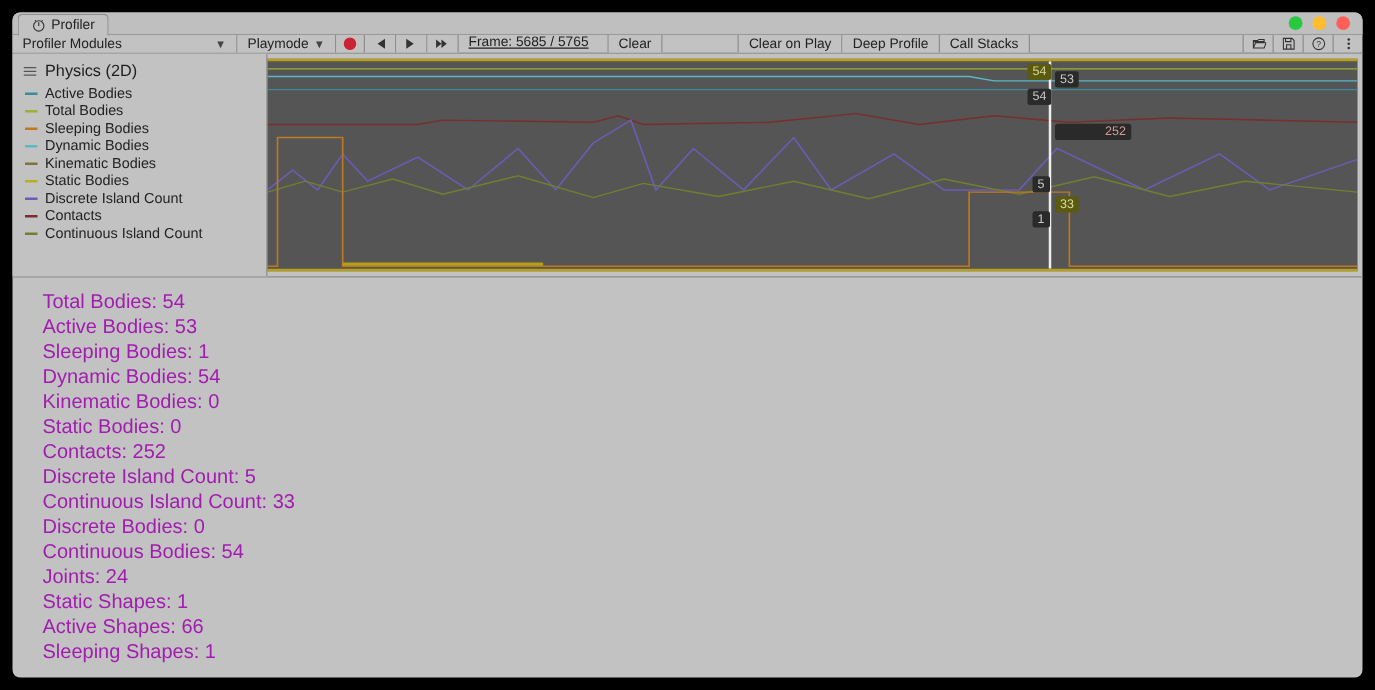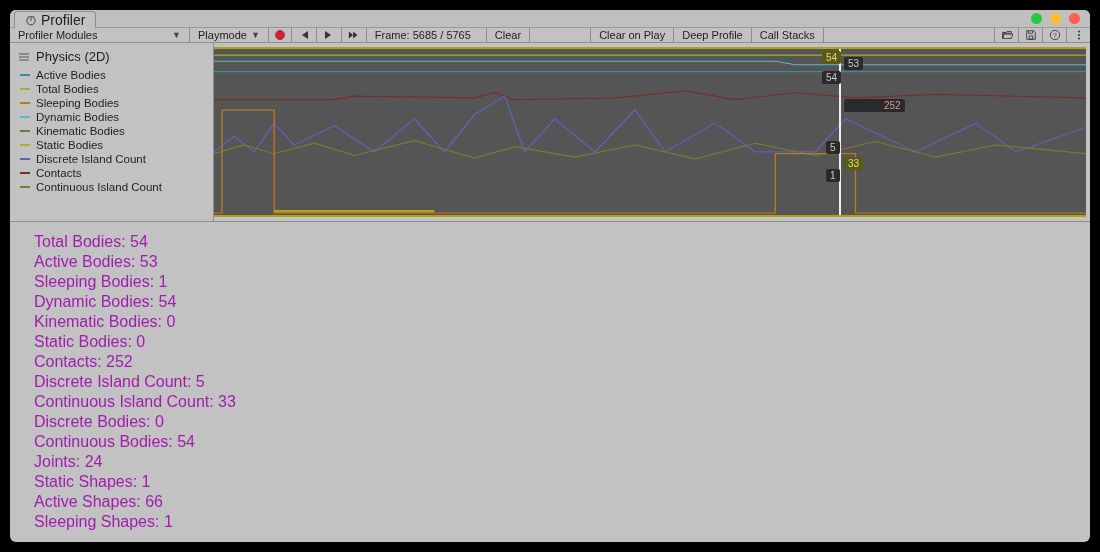--- a/index.html
+++ b/index.html
@@ -1,32 +1,32 @@
 <!DOCTYPE html>
 <html><head>
 <meta charset="utf-8">
 <style>
   * { box-sizing: border-box; margin: 0; padding: 0; font-family: Arial, Helvetica, sans-serif; }
   body { background: #000; width: 1100px; height: 552px; overflow: hidden; }
   .frame { position: absolute; left: 10px; top: 10px; width: 1080px; height: 532px; background: #c2c2c2; border-radius: 6px; display: flex; flex-direction: column; }
   
   .title-bar { height: 18px; border-bottom: 1px solid #999; display: flex; align-items: center; background: #bfbfbf; border-radius: 6px 6px 0 0; }
-  .tab-title { height: 18px; background: #c2c2c2; border: 1px solid #8e8e8e; border-bottom: 1px solid #c2c2c2; border-radius: 4px 4px 0 0; padding: 0 10px; display: flex; align-items: center; font-size: 14px; color: #222; margin-left: 4px; position: relative; top: 1px; gap: 4px;}
+  .tab-title { height: 18px; background: #c2c2c2; border: 1px solid #8e8e8e; border-bottom: 1px solid #c2c2c2; border-radius: 4px 4px 0 0; padding: 0 10px; display: flex; align-items: center; font-size: 11px; color: #222; margin-left: 4px; position: relative; top: 1px; gap: 4px;}
   .spacer { flex: 1; }
   .traffic { display: flex; gap: 8px; margin-right: 10px; }
   .dot { width: 11px; height: 11px; border-radius: 50%; }
   .dot.green { background: #28c840; }
   .dot.yellow { background: #febc2e; }
   .dot.red { background: #ff5f57; }
   
   .toolbar { height: 20px; border-bottom: 1px solid #8e8e8e; display: flex; align-items: stretch; font-size: 11px; color: #222; }
   .tb-btn { border-right: 1px solid #8e8e8e; padding: 0 8px; display: flex; align-items: center; gap: 4px; background: #c2c2c2; }
   .tb-btn.wide { flex: 0 0 auto; }
   .rec-circle { width: 10px; height: 10px; border: 1.5px solid #c23; border-radius: 50%; background: #c23; }
-  .frame-label { padding: 0 8px; display:flex;align-items:center; border-right:1px solid #8e8e8e; min-width:120px;}
+  .frame-label { padding: 0 8px; display:flex;border-right:1px solid #8e8e8e; min-width:120px;text-decoration:underline;}
   .tb-right { margin-left: auto; display: flex; }
   .tb-icon { width: 24px; border-left: 1px solid #8e8e8e; display: flex; align-items: center; justify-content: center; }
   
   .body-row { display: flex; height: 238px; border-bottom: 1px solid #8e8e8e;}
   .sidebar { width: 204px; border-right: 1px solid #8e8e8e; padding: 4px 6px; background: #c2c2c2; font-size: 11.5px; color: #222; }
   .module-title { font-size: 13px; font-weight: 400; padding: 2px 2px 4px 2px; display: flex; align-items: center; gap: 6px; color:#1d1d1d;}
   .legend-row { display: flex; align-items: center; gap: 6px; padding: 1px 0 1px 4px; }
   .swatch { width: 10px; height: 2px; }
   .chart-area { flex: 1; position: relative; background: #555; margin: 4px 4px 4px 0; border-top: 2px solid #b8a016; border-bottom: 2px solid #b8a016; overflow:hidden;}
   .chart-svg { position:absolute; left:0; top:0; width:100%; height:100%; }

